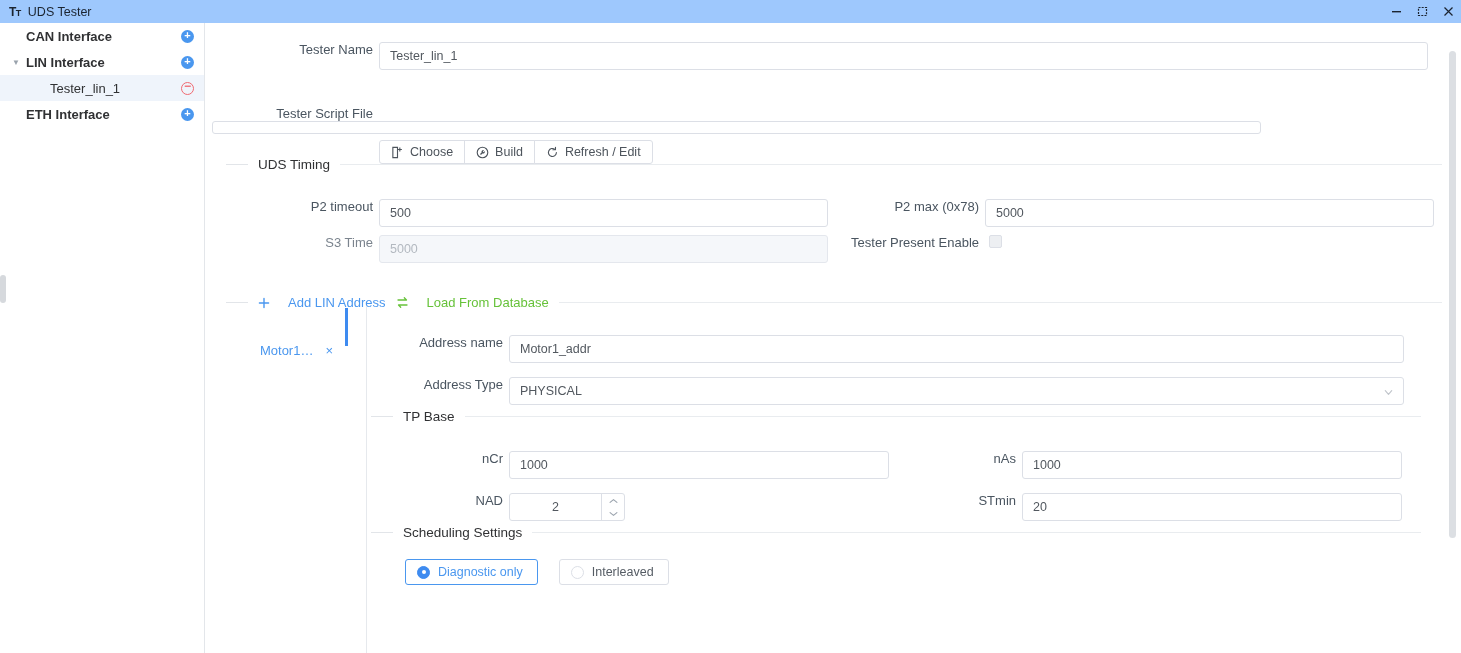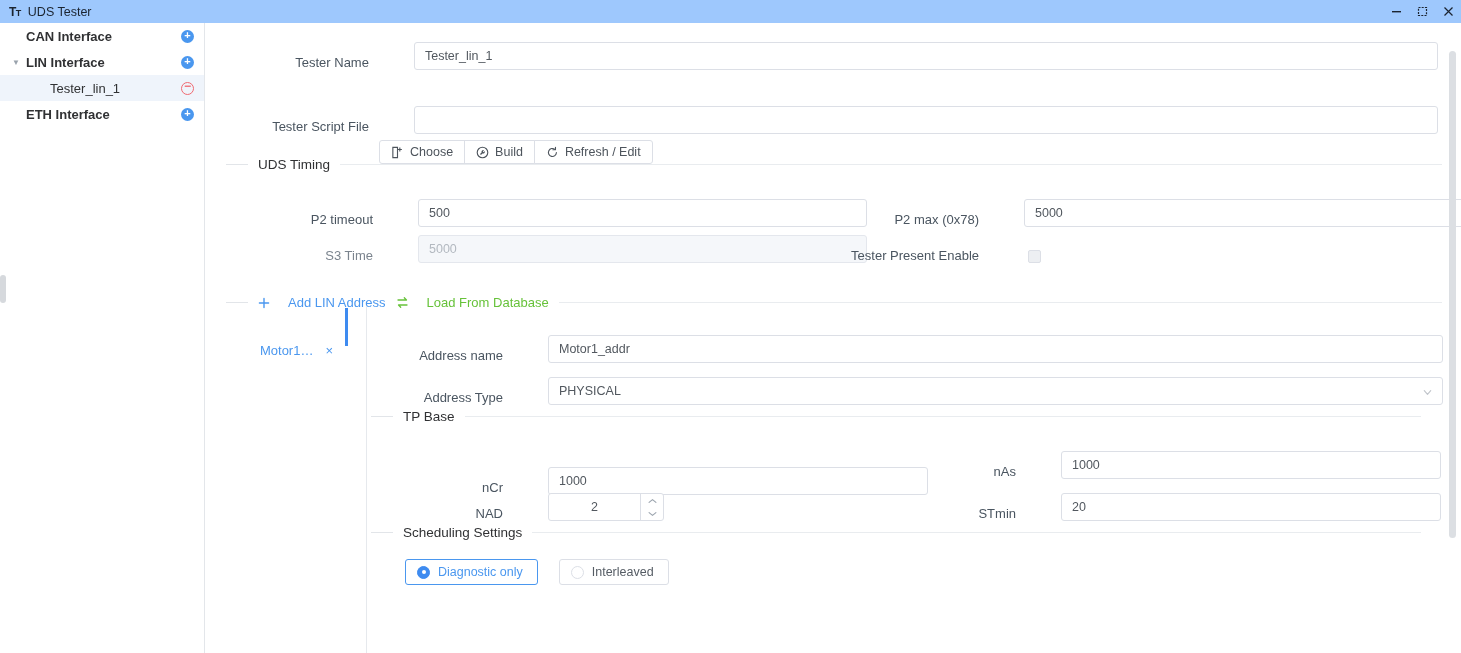--- a/index.html
+++ b/index.html
@@ -79,21 +79,21 @@
   }
 
   
   #main {
     position: absolute; left: 206px; top: 23px;
     width: 1255px; height: 630px;
     background: #ffffff;
     overflow: hidden;
   }
 
-  .form-row { position: absolute; height: 28px; display: flex; align-items: flex-end; gap: 39px; }
+  .form-row { position: absolute; height: 28px; display: flex; align-items: flex-start; }
   .lbl {
     font-size: 13px; color: #4a5560;
     text-align: right;
     white-space: nowrap;
   }
   .lbl.dim { color: #7b848e; }
 
   .inp {
     height: 28px;
     border: 1px solid #dcdfe6;
@@ -272,21 +272,21 @@
 </div>
 <div id="left-scroll-frag"></div>
 
 <div id="main">
 
   <div class="form-row" style="left:0; top:19px; width:1232px;">
     <div class="lbl" style="width:167px">Tester Name</div>
     <div class="inp" style="margin-left:6px; width:1049px;" title="Tester_lin_1">Tester_lin_1</div>
   </div>
 
-  <div class="form-row" style="left:0; top:83px; width:1232px;">
+  <div class="form-row" style="left:0; top:83px; width:1232px;flex-direction:column;">
     <div class="lbl" style="width:167px">Tester Script File</div>
     <div class="inp" style="margin-left:6px; width:1049px;"></div>
   </div>
 
   <div id="btn-group">
     <div class="gbtn">
       <span>
         <svg width="13" height="13" viewBox="0 0 14 14">
           <path d="M2 1.5 H7 V12.5 H2 Z" fill="none" stroke="#4d545c" stroke-width="1.2"></path>
           <path d="M9.5 1.5 V6 M7.3 3.7 H11.7" stroke="#4d545c" stroke-width="1.2"></path>
@@ -385,21 +385,21 @@
       </span>
     </div>
   </div>
 
   <div class="sect" style="left:165px; top:386px; width:1050px;">
     <span class="dash-l"></span>
     <span class="sect-title">TP Base</span>
     <span class="dash-r"></span>
   </div>
 
-  <div class="form-row" style="left:160px; top:444px;">
+  <div class="form-row" style="left:160px; top:428px;">
     <div class="lbl" style="width:137px">nCr</div>
     <div class="inp" style="margin-left:6px; width:380px;">1000</div>
   </div>
 
   <div class="form-row" style="left:690px; top:428px;">
     <div class="lbl" style="width:120px">nAs</div>
     <div class="inp" style="margin-left:6px; width:380px;">1000</div>
   </div>
 
   <div class="form-row" style="left:160px; top:470px;">

